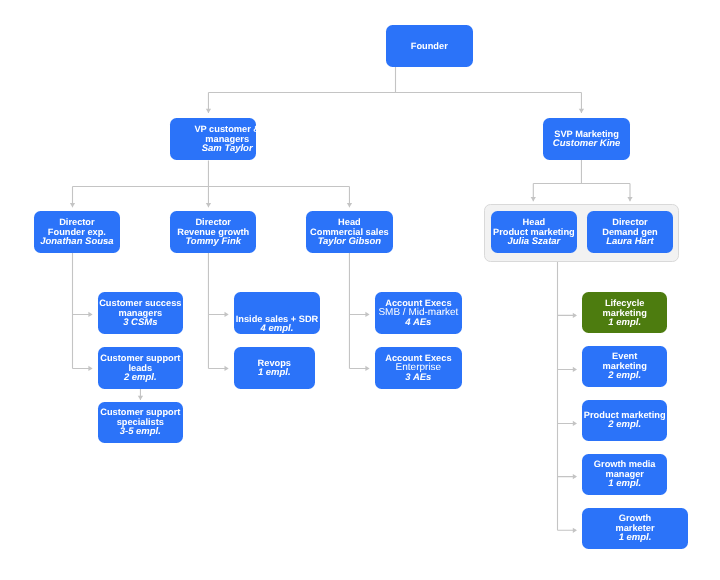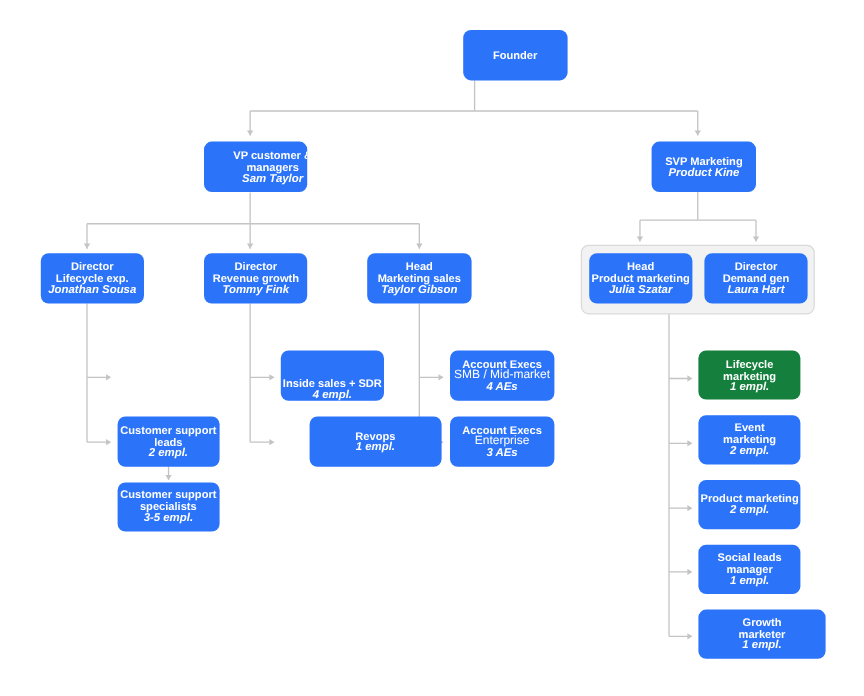--- a/index.html
+++ b/index.html
@@ -79,99 +79,106 @@
     <div class="node" style="left: 170px; top: 118px; width: 86.4px; height: 42.2px; background: rgb(43, 115, 249); color: rgb(255, 255, 255); padding-left: 28px;">
       <div class="node-text">
         <span class="ln bold">VP customer &amp;</span>
         <span class="ln bold">managers</span>
         <span class="ln italic">Sam Taylor</span>
       </div>
     </div>
     <div class="node" style="left: 543px; top: 117.6px; width: 87.2px; height: 42.2px; background: rgb(43, 115, 249); color: rgb(255, 255, 255); justify-content: center;">
       <div class="node-text">
         <span class="ln bold">SVP Marketing</span>
-        <span class="ln italic">Product Kine</span>
+        <span class="ln italic">Customer Kine</span>
       </div>
     </div>
     <div class="node" style="left: 33.9px; top: 211px; width: 86px; height: 41.8px; background: rgb(43, 115, 249); color: rgb(255, 255, 255);">
       <div class="node-text">
         <span class="ln bold">Director</span>
-        <span class="ln bold">Lifecycle exp.</span>
+        <span class="ln bold">Founder exp.</span>
         <span class="ln italic">Jonathan Sousa</span>
       </div>
     </div>
     <div class="node" style="left: 170px; top: 211px; width: 86.4px; height: 41.8px; background: rgb(43, 115, 249); color: rgb(255, 255, 255);">
       <div class="node-text">
         <span class="ln bold">Director</span>
         <span class="ln bold">Revenue growth</span>
         <span class="ln italic">Tommy Fink</span>
       </div>
     </div>
     <div class="node" style="left: 306px; top: 211px; width: 86.8px; height: 41.8px; background: rgb(43, 115, 249); color: rgb(255, 255, 255);">
       <div class="node-text">
         <span class="ln bold">Head</span>
-        <span class="ln bold">Marketing sales</span>
+        <span class="ln bold">Commercial sales</span>
         <span class="ln italic">Taylor Gibson</span>
       </div>
     </div>
     <div class="node" style="left: 490.9px; top: 211px; width: 86px; height: 41.8px; background: rgb(43, 115, 249); color: rgb(255, 255, 255);">
       <div class="node-text">
         <span class="ln bold">Head</span>
         <span class="ln bold">Product marketing</span>
         <span class="ln italic">Julia Szatar</span>
       </div>
     </div>
     <div class="node" style="left: 587.3px; top: 211px; width: 85.4px; height: 41.8px; background: rgb(43, 115, 249); color: rgb(255, 255, 255);">
       <div class="node-text">
         <span class="ln bold">Director</span>
         <span class="ln bold">Demand gen</span>
         <span class="ln italic">Laura Hart</span>
       </div>
     </div>
+    <div class="node" style="left: 97.9px; top: 292px; width: 84.8px; height: 41.6px; background: rgb(43, 115, 249); color: rgb(255, 255, 255);">
+      <div class="node-text">
+        <span class="ln bold">Customer success</span>
+        <span class="ln bold">managers</span>
+        <span class="ln italic">3 CSMs</span>
+      </div>
+    </div>
     <div class="node" style="left: 97.9px; top: 347px; width: 84.8px; height: 41.6px; background: rgb(43, 115, 249); color: rgb(255, 255, 255);">
       <div class="node-text">
         <span class="ln bold">Customer support</span>
         <span class="ln bold">leads</span>
         <span class="ln italic">2 empl.</span>
       </div>
     </div>
     <div class="node" style="left: 97.9px; top: 401.5px; width: 84.8px; height: 41.6px; background: rgb(43, 115, 249); color: rgb(255, 255, 255);">
       <div class="node-text">
         <span class="ln bold">Customer support</span>
         <span class="ln bold">specialists</span>
         <span class="ln italic">3-5 empl.</span>
       </div>
     </div>
     <div class="node" style="left: 233.8px; top: 292px; width: 86.4px; height: 41.6px; background: rgb(43, 115, 249); color: rgb(255, 255, 255); justify-content: flex-end;">
       <div class="node-text">
         <span class="ln bold">Inside sales + SDR</span>
         <span class="ln italic">4 empl.</span>
       </div>
     </div>
-    <div class="node" style="left: 233.8px; top: 347px; width: 110px; height: 41.6px; background: rgb(43, 115, 249); color: rgb(255, 255, 255); margin-left: 24px;">
+    <div class="node" style="left: 233.8px; top: 347px; width: 81px; height: 41.6px; background: rgb(43, 115, 249); color: rgb(255, 255, 255);">
       <div class="node-text">
         <span class="ln bold">Revops</span>
         <span class="ln italic">1 empl.</span>
       </div>
     </div>
     <div class="node" style="left: 374.8px; top: 292px; width: 87.2px; height: 41.6px; background: rgb(43, 115, 249); color: rgb(255, 255, 255);">
       <div class="node-text">
         <span class="ln bold">Account Execs</span>
         <span class="ln regular">SMB / Mid-market</span>
         <span class="ln italic">4 AEs</span>
       </div>
     </div>
     <div class="node" style="left: 374.8px; top: 347px; width: 87.2px; height: 41.6px; background: rgb(43, 115, 249); color: rgb(255, 255, 255);">
       <div class="node-text">
         <span class="ln bold">Account Execs</span>
         <span class="ln regular">Enterprise</span>
         <span class="ln italic">3 AEs</span>
       </div>
     </div>
-    <div class="node" style="left: 582px; top: 292px; width: 85.4px; height: 41px; background: #15803d; color: rgb(255, 255, 255);">
+    <div class="node" style="left: 582px; top: 292px; width: 85.4px; height: 41px; background: #4d7c0f; color: rgb(255, 255, 255);">
       <div class="node-text">
         <span class="ln bold">Lifecycle</span>
         <span class="ln bold">marketing</span>
         <span class="ln italic">1 empl.</span>
       </div>
     </div>
     <div class="node" style="left: 582px; top: 345.9px; width: 85.4px; height: 41px; background: rgb(43, 115, 249); color: rgb(255, 255, 255);">
       <div class="node-text">
         <span class="ln bold">Event</span>
         <span class="ln bold">marketing</span>
@@ -179,21 +186,21 @@
       </div>
     </div>
     <div class="node" style="left: 582px; top: 399.8px; width: 85.4px; height: 41px; background: rgb(43, 115, 249); color: rgb(255, 255, 255);">
       <div class="node-text">
         <span class="ln bold">Product marketing</span>
         <span class="ln italic">2 empl.</span>
       </div>
     </div>
     <div class="node" style="left: 582px; top: 453.7px; width: 85.4px; height: 41px; background: rgb(43, 115, 249); color: rgb(255, 255, 255);">
       <div class="node-text">
-        <span class="ln bold">Social leads</span>
+        <span class="ln bold">Growth media</span>
         <span class="ln bold">manager</span>
         <span class="ln italic">1 empl.</span>
       </div>
     </div>
     <div class="node" style="left: 582px; top: 507.6px; width: 106px; height: 41.2px; background: rgb(43, 115, 249); color: rgb(255, 255, 255);">
       <div class="node-text">
         <span class="ln bold">Growth</span>
         <span class="ln bold">marketer</span>
         <span class="ln italic">1 empl.</span>
       </div>

